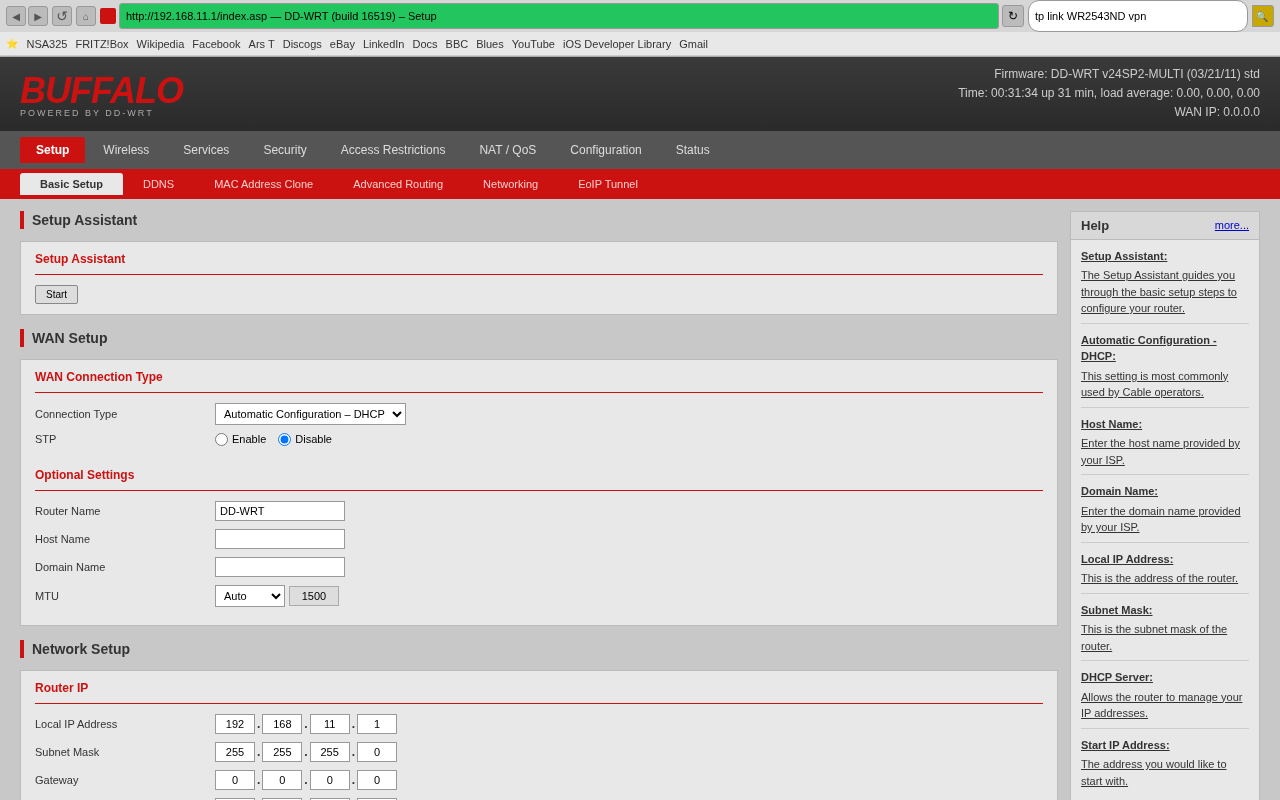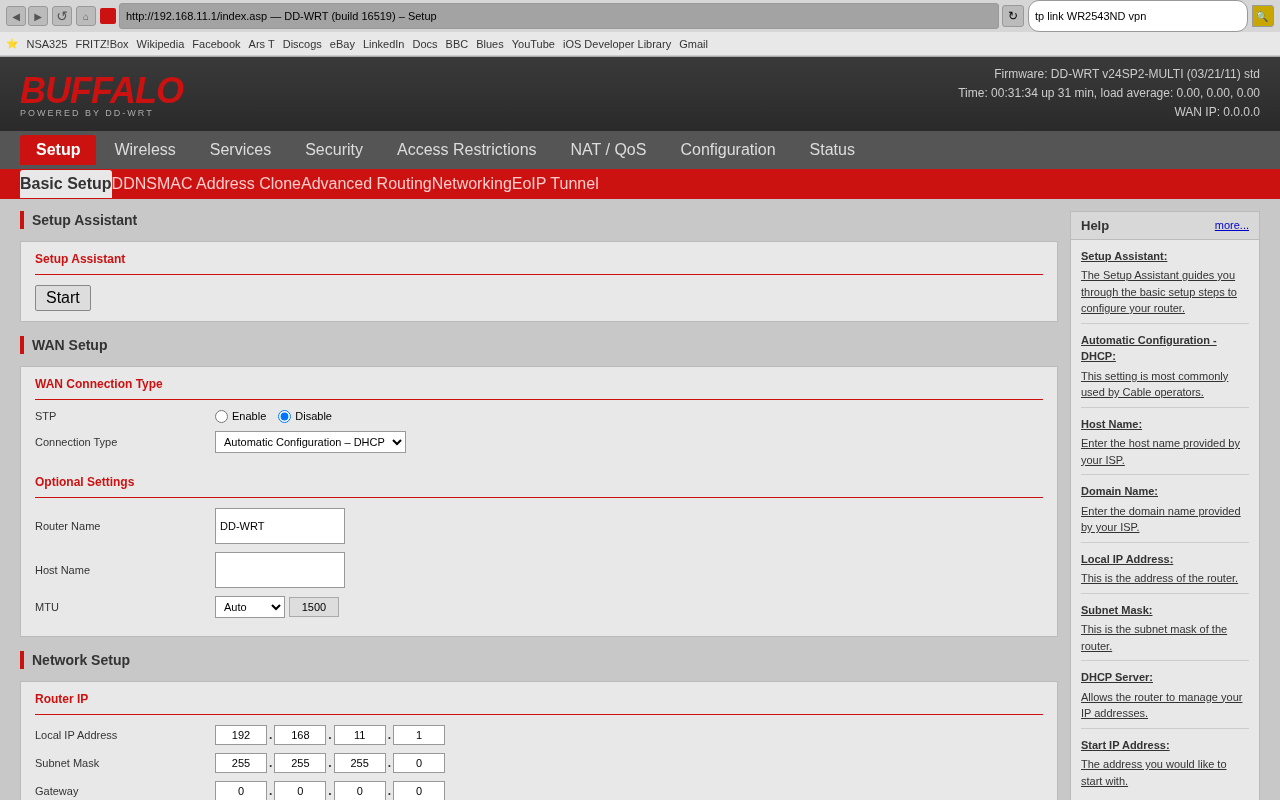--- a/index.html
+++ b/index.html
@@ -4,45 +4,45 @@
   <style>
     * { margin: 0; padding: 0; box-sizing: border-box; }
     body { font-family: Arial, Helvetica, sans-serif; font-size: 12px; background: #d0d0d0; width: 1280px; height: 800px; overflow: hidden; }
 
     
     .browser-chrome { background: #e8e8e8; border-bottom: 1px solid #aaa; }
     .browser-toolbar { display: flex; align-items: center; padding: 4px 6px; gap: 4px; background: #d6d6d6; height: 32px; }
     .browser-nav-btn { width: 20px; height: 20px; background: #bbb; border: 1px solid #999; border-radius: 3px; cursor: pointer; display: flex; align-items: center; justify-content: center; font-size: 10px; color: #555; }
     .browser-nav-btn:disabled { opacity: 0.4; }
     .browser-nav-group { display: flex; gap: 2px; }
-    .browser-address-bar { flex: 1; height: 22px; border: 1px solid #999; border-radius: 3px; padding: 12px 6px; font-size: 11px; background: #a3a3a3; }
+    .browser-address-bar { flex: 1; height: 22px; border: 1px solid #999; border-radius: 3px; padding: 12px 6px; font-size: 11px; background: #22c55e; }
     .browser-reload-btn { width: 22px; height: 22px; background: #bbb; border: 1px solid #999; border-radius: 3px; cursor: pointer; display: flex; align-items: center; justify-content: center; font-size: 12px; }
     .browser-search-bar { width: 220px; height: 32px; border: 1px solid #999; border-radius: 11px; padding: 0 6px; font-size: 11px; background: white; }
     .browser-search-icon { width: 22px; height: 22px; background: #c8a800; border: 1px solid #999; border-radius: 0 3px 3px 0; display: flex; align-items: center; justify-content: center; font-size: 10px; color: white; }
 
     .bookmarks-bar { display: flex; align-items: center; padding: 2px 6px; gap: 8px; height: 24px; background: #e8e8e8; border-bottom: 1px solid #ccc; font-size: 11px; }
     .bookmark-item { color: #333; cursor: pointer; white-space: nowrap; }
 
     
     .router-ui { background: #5a5a5a; min-height: 768px; }
 
     
     .router-header { background: linear-gradient(to bottom, #3a3a3a, #2a2a2a); padding: 8px 20px; display: flex; align-items: center; justify-content: space-between; }
     .buffalo-logo { color: #cc1111; font-size: 36px; font-weight: 900; font-style: italic; letter-spacing: -1px; }
     .buffalo-sub { color: #aaa; font-size: 9px; letter-spacing: 2px; margin-top: -4px; }
     .firmware-info { text-align: right; font-size: 12px; color: #ccc; line-height: 1.6; }
 
     
     .main-nav { background: #555; padding: 0 20px; display: flex; align-items: center; gap: 2px; height: 38px; }
-    .main-nav-item { padding: 6px 16px; color: #ddd; cursor: pointer; border-radius: 3px 3px 0 0; font-size: 16px; }
+    .main-nav-item { padding: 6px 16px; color: #ddd; cursor: pointer; border-radius: 3px 3px 0 0; font-size: 12px; }
     .main-nav-item.active { background: #cc1111; color: white; font-weight: bold; }
 
     
     .sub-nav { background: #cc1111; padding: 0 20px; display: flex; align-items: center; gap: 0; height: 30px; }
-    .sub-nav-item { padding: 5px 0; color: #ffcccc; cursor: pointer; font-size: 16px; }
+    .sub-nav-item { padding: 5px 20px; color: #ffcccc; cursor: pointer; font-size: 11px; }
     .sub-nav-item.active { background: #e8e8e8; color: #333; border-radius: 3px 3px 0 0; font-weight: bold; }
 
     
     .content-area { display: flex; padding: 12px 20px; gap: 12px; background: #c8c8c8; min-height: 600px; }
 
     
     .main-content { flex: 1; }
 
     .section-header { display: flex; align-items: center; gap: 8px; margin-bottom: 12px; }
     .section-bar { width: 4px; height: 18px; background: #cc1111; }
@@ -51,28 +51,28 @@
     .section-box { background: #e8e8e8; border: 1px solid #bbb; margin-bottom: 14px; padding: 10px 14px; }
     .section-divider { border: none; border-top: 1px solid #cc1111; margin: 6px 0 10px 0; }
 
     .subsection-title { color: #cc1111; font-size: 12px; font-weight: bold; margin-bottom: 8px; }
 
     .form-row { display: flex; align-items: center; margin-bottom: 8px; }
     .form-label { width: 180px; color: #333; font-size: 11px; }
     .form-control { }
 
     select.form-select { height: 22px; font-size: 11px; padding: 0 4px; min-width: 180px; border: 1px solid #999; background: white; }
-    input.form-input { height: 36px; font-size: 11px; padding: 0 4px; border: 1px solid #999; background: white; }
-    input.form-input-sm { width: 52px; height: 20px; font-size: 11px; padding: 0 4px; border: 1px solid #999; background: white; text-align: center; }
+    input.form-input { height: 20px; font-size: 11px; padding: 0 4px; border: 1px solid #999; background: white; }
+    input.form-input-sm { width: 40px; height: 20px; font-size: 11px; padding: 0 4px; border: 1px solid #999; background: white; text-align: center; }
     input.form-input-md { width: 130px; }
 
     .radio-group { display: flex; align-items: center; gap: 12px; }
     .radio-label { display: flex; align-items: center; gap: 4px; font-size: 11px; cursor: pointer; }
 
-    .btn { padding: 3px 10px; border: 1px solid #888; background: #ddd; font-size: 16px; cursor: pointer; border-radius: 2px; }
+    .btn { padding: 3px 10px; border: 1px solid #888; background: #ddd; font-size: 10px; cursor: pointer; border-radius: 2px; }
 
     .ip-fields { display: flex; align-items: center; gap: 2px; }
     .ip-dot { font-weight: bold; color: #333; }
 
     select.mtu-select { height: 22px; font-size: 11px; padding: 0 4px; width: 70px; border: 1px solid #999; background: white; }
     input.mtu-input { width: 50px; height: 20px; font-size: 11px; padding: 0 4px; border: 1px solid #aaa; background: #ddd; text-align: center; }
 
     
     .help-panel { width: 190px; background: #e8e8e8; border: 1px solid #bbb; padding: 0; }
     .help-header { display: flex; justify-content: space-between; align-items: center; padding: 6px 10px; background: #d8d8d8; border-bottom: 1px solid #bbb; }
@@ -175,60 +175,66 @@
       <div>
         <div class="section-header">
           <div class="section-bar"></div>
           <div class="section-title">WAN Setup</div>
         </div>
         <div class="section-box">
           <div class="subsection-title">WAN Connection Type</div>
           <hr class="section-divider">
 
           <div class="form-row">
+            <div class="form-label">Connection Type</div>
+            <div class="form-control">
+              <select class="form-select">
+                <option>Automatic Configuration – DHCP</option>
+              </select>
+            </div>
+          </div>
+
+          <div class="form-row">
             <div class="form-label">STP</div>
             <div class="form-control radio-group">
               <label class="radio-label">
                 <input type="radio" name="stp" style="">
                 <span>Enable</span>
               </label>
               <label class="radio-label">
                 <input type="radio" name="stp" checked="" style="">
                 <span>Disable</span>
               </label>
             </div>
           </div>
 
-          <div class="form-row">
-            <div class="form-label">Connection Type</div>
-            <div class="form-control">
-              <select class="form-select">
-                <option>Automatic Configuration – DHCP</option>
-              </select>
-            </div>
-          </div>
-
           <br>
           <div class="subsection-title">Optional Settings</div>
           <hr class="section-divider">
 
           <div class="form-row">
             <div class="form-label">Router Name</div>
             <div class="form-control">
               <input type="text" class="form-input form-input-md" value="DD-WRT" style="">
             </div>
           </div>
 
           <div class="form-row">
             <div class="form-label">Host Name</div>
             <div class="form-control">
               <input type="text" class="form-input form-input-md" style="">
             </div>
           </div>
 
+          <div class="form-row">
+            <div class="form-label">Domain Name</div>
+            <div class="form-control">
+              <input type="text" class="form-input form-input-md" style="">
+            </div>
+          </div>
 
           <div class="form-row">
             <div class="form-label">MTU</div>
             <div class="form-control" style="display:flex;align-items:center;gap:4px;">
               <select class="mtu-select">
                 <option>Auto</option>
               </select>
               <input type="text" class="mtu-input" value="1500" style="">
             </div>
           </div>

